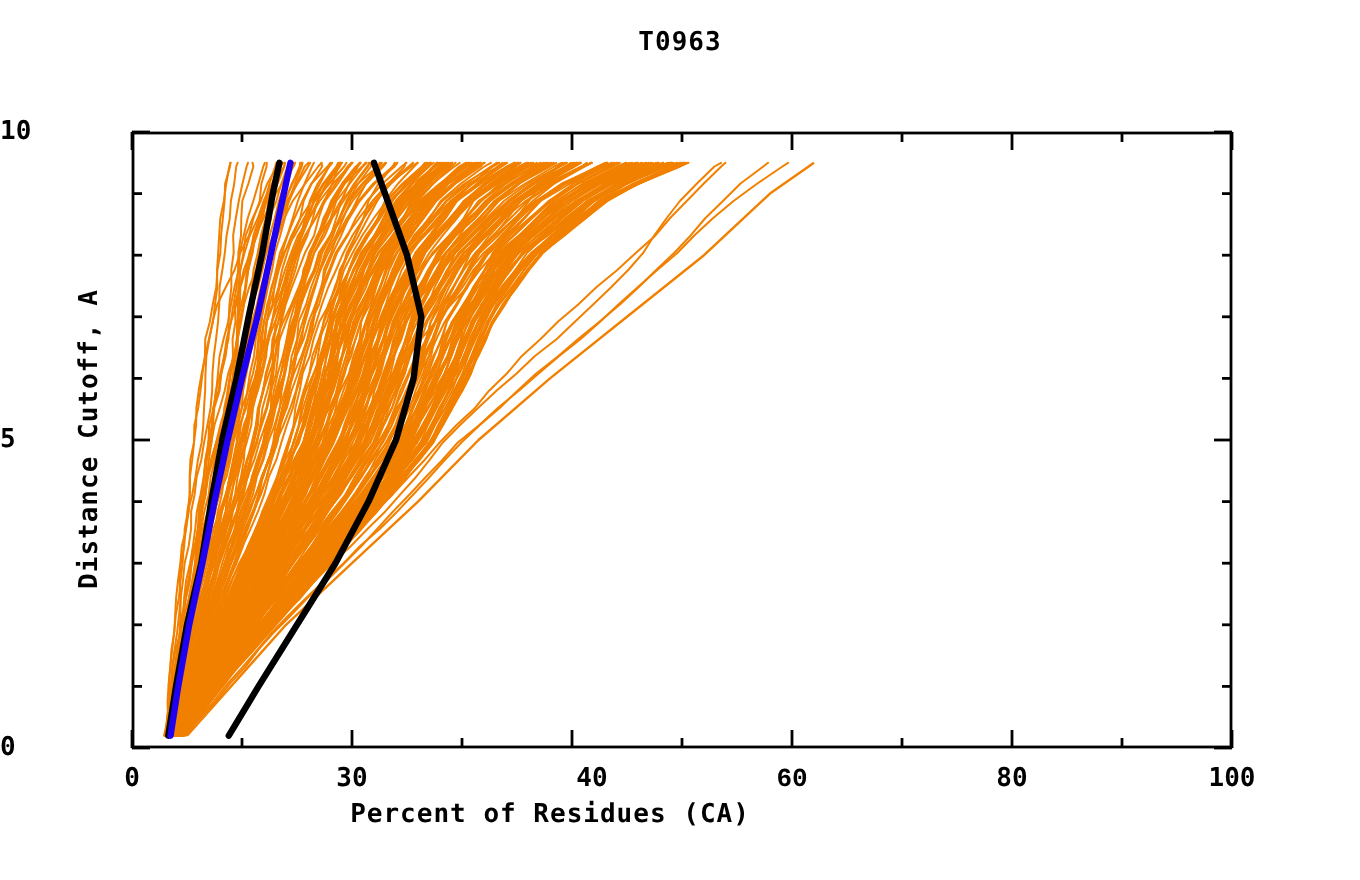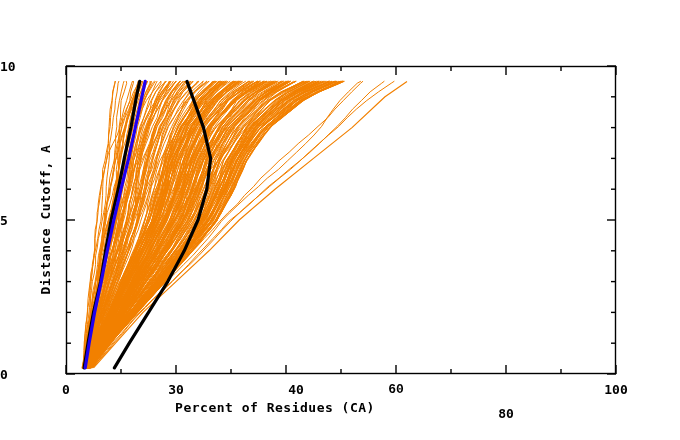--- a/index.html
+++ b/index.html
@@ -76,20 +76,21 @@
     position: absolute;
     left: 0;
     top: 0;
   }
 </style>
 </head>
 <body>
 
 <div id="figure">
 
+  <div class="chart-title">T0963</div>
 
   <svg class="plot-svg" id="plot-svg" width="680" height="440">
       <g>
         <path d="M83.62,367.84 L84.64,359.22 L86.13,350.59 L87.24,341.97 L88.46,333.34 L89.30,324.72 L91.91,316.10 L92.28,307.47 L94.43,298.85 L96.10,290.22 L97.54,281.60 L97.89,272.98 L99.59,264.35 L99.97,255.73 L101.59,247.10 L101.86,238.48 L103.35,229.86 L105.68,221.23 L107.20,212.61 L109.91,203.98 L112.34,195.36 L114.09,186.74 L116.97,178.11 L118.77,169.49 L120.57,160.86 L122.01,152.24 L122.59,143.62 L124.17,134.99 L125.82,126.37 L128.06,117.74 L131.10,109.12 L133.16,100.50 L136.94,91.87 L142.07,83.25 L142.49,81.40 " fill="none" stroke="#F28000" stroke-width="1" stroke-linejoin="round" stroke-linecap="round"></path>
         <path d="M89.20,367.84 L94.32,359.22 L100.44,350.59 L105.31,341.97 L111.62,333.34 L117.82,324.72 L123.87,316.10 L130.77,307.47 L136.60,298.85 L144.23,290.22 L150.86,281.60 L157.99,272.98 L165.32,264.35 L171.23,255.73 L179.01,247.10 L184.78,238.48 L189.22,229.86 L194.67,221.23 L198.55,212.61 L200.88,203.98 L205.24,195.36 L208.84,186.74 L211.42,178.11 L216.17,169.49 L219.40,160.86 L224.35,152.24 L230.12,143.62 L234.36,134.99 L238.92,126.37 L247.15,117.74 L253.96,109.12 L260.02,100.50 L270.57,91.87 L285.64,83.25 L288.47,81.40 " fill="none" stroke="#F28000" stroke-width="1" stroke-linejoin="round" stroke-linecap="round"></path>
         <path d="M85.65,367.84 L88.88,359.22 L92.21,350.59 L96.49,341.97 L100.45,333.34 L104.34,324.72 L107.22,316.10 L111.36,307.47 L114.90,298.85 L118.72,290.22 L122.82,281.60 L126.24,272.98 L130.08,264.35 L134.11,255.73 L137.73,247.10 L141.28,238.48 L145.67,229.86 L148.52,221.23 L152.51,212.61 L154.90,203.98 L156.56,195.36 L159.40,186.74 L161.77,178.11 L163.11,169.49 L165.27,160.86 L168.65,152.24 L172.17,143.62 L174.38,134.99 L177.95,126.37 L182.97,117.74 L189.27,109.12 L193.22,100.50 L201.18,91.87 L210.93,83.25 L212.44,81.40 " fill="none" stroke="#F28000" stroke-width="1" stroke-linejoin="round" stroke-linecap="round"></path>
         <path d="M87.69,367.84 L92.40,359.22 L95.72,350.59 L100.66,341.97 L106.25,333.34 L110.44,324.72 L116.29,316.10 L120.29,307.47 L125.57,298.85 L130.35,290.22 L135.73,281.60 L140.98,272.98 L146.73,264.35 L151.94,255.73 L158.12,247.10 L163.24,238.48 L167.97,229.86 L172.19,221.23 L175.05,212.61 L177.25,203.98 L179.55,195.36 L182.13,186.74 L184.06,178.11 L186.69,169.49 L190.10,160.86 L194.13,152.24 L198.10,143.62 L202.86,134.99 L208.19,126.37 L214.87,117.74 L222.07,109.12 L226.99,100.50 L235.73,91.87 L246.21,83.25 L248.57,81.40 " fill="none" stroke="#F28000" stroke-width="1" stroke-linejoin="round" stroke-linecap="round"></path>
         <path d="M85.70,367.84 L88.15,359.22 L90.48,350.59 L92.99,341.97 L95.31,333.34 L96.57,324.72 L99.74,316.10 L101.87,307.47 L104.08,298.85 L106.35,290.22 L109.00,281.60 L112.01,272.98 L115.47,264.35 L118.94,255.73 L120.93,247.10 L122.77,238.48 L125.31,229.86 L126.98,221.23 L128.97,212.61 L129.61,203.98 L131.66,195.36 L132.99,186.74 L135.39,178.11 L138.13,169.49 L141.60,160.86 L145.74,152.24 L149.35,143.62 L152.42,134.99 L154.55,126.37 L159.21,117.74 L162.45,109.12 L165.53,100.50 L170.98,91.87 L177.89,83.25 L180.31,81.40 " fill="none" stroke="#F28000" stroke-width="1" stroke-linejoin="round" stroke-linecap="round"></path>
         <path d="M87.03,367.84 L91.52,359.22 L94.23,350.59 L98.50,341.97 L102.56,333.34 L106.65,324.72 L111.68,316.10 L116.12,307.47 L120.46,298.85 L124.36,290.22 L128.40,281.60 L133.20,272.98 L137.71,264.35 L141.37,255.73 L145.80,247.10 L149.32,238.48 L152.26,229.86 L155.75,221.23 L158.30,212.61 L161.16,203.98 L165.26,195.36 L167.59,186.74 L171.09,178.11 L174.47,169.49 L178.31,160.86 L182.12,152.24 L185.99,143.62 L189.62,134.99 L194.15,126.37 L199.69,117.74 L206.76,109.12 L212.51,100.50 L223.20,91.87 L235.19,83.25 L238.18,81.40 " fill="none" stroke="#F28000" stroke-width="1" stroke-linejoin="round" stroke-linecap="round"></path>
         <path d="M85.08,367.84 L87.35,359.22 L88.39,350.59 L91.09,341.97 L93.90,333.34 L95.68,324.72 L98.14,316.10 L101.05,307.47 L103.87,298.85 L105.96,290.22 L107.83,281.60 L110.56,272.98 L113.16,264.35 L116.11,255.73 L119.20,247.10 L120.67,238.48 L123.69,229.86 L125.90,221.23 L127.95,212.61 L128.97,203.98 L131.70,195.36 L132.94,186.74 L135.62,178.11 L136.23,169.49 L139.21,160.86 L141.48,152.24 L143.03,143.62 L144.89,134.99 L147.96,126.37 L151.13,117.74 L154.67,109.12 L158.84,100.50 L163.11,91.87 L170.00,83.25 L170.42,81.40 " fill="none" stroke="#F28000" stroke-width="1" stroke-linejoin="round" stroke-linecap="round"></path>
@@ -374,21 +375,21 @@
 
   <div class="ylabel">Distance Cutoff, A</div>
 
   <div class="xlabel">Percent of Residues (CA)</div>
 
   <div id="x-tick-labels">
       <div class="tick-label-x" style="left: 66px; top: 382px;">0</div>
       <div class="tick-label-x" style="left: 176px; top: 382px;">30</div>
       <div class="tick-label-x" style="left: 296px; top: 382px;">40</div>
       <div class="tick-label-x" style="left: 396px; top: 382px; font-family: Liberation Mono, monospace;">60</div>
-      <div class="tick-label-x" style="left: 506px; top: 382px; margin-top: 24px;">80</div>
+      <div class="tick-label-x" style="left: 506px; top: 382px;">80</div>
       <div class="tick-label-x" style="left: 616px; top: 382px;">100</div>
     </div>
   <div id="y-tick-labels">
       <div class="tick-label-y" style="left: 0px; width: 56px; top: 374px;">0</div>
       <div class="tick-label-y" style="left: 0px; width: 56px; top: 220px;">5</div>
       <div class="tick-label-y" style="left: 0px; width: 56px; top: 66px;">10</div>
     </div>
 
 </div>
 

